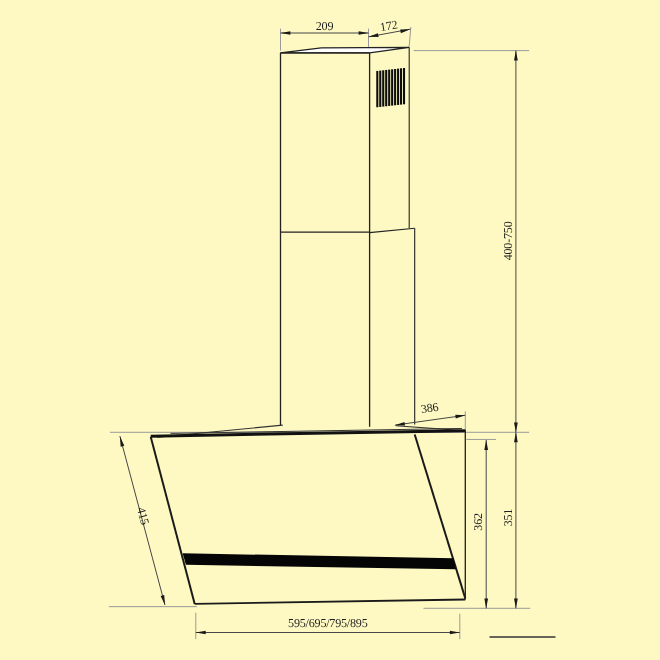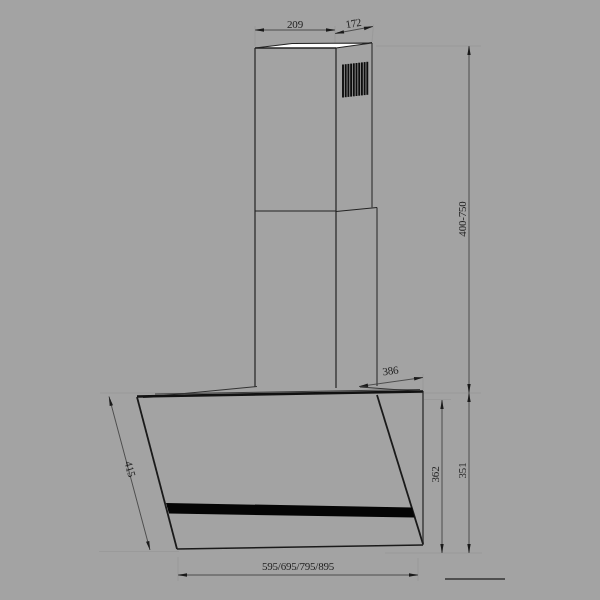--- a/index.html
+++ b/index.html
@@ -1,16 +1,16 @@
 <!DOCTYPE html>
 <html><head>
 <meta charset="utf-8">
 <style>
   html,body{margin:0;padding:0;background:#fff;}
-  .canvas{position:relative;width:600px;height:600px;background:#a3a3a3;overflow:hidden;
+  .canvas{position:relative;width:600px;height:600px;background:#fef9c3;overflow:hidden;
           font-family:"Liberation Serif", serif;}
   svg{position:absolute;top:0;left:0;}
   text{font-family:"Liberation Serif", serif;font-size:11px;fill:#1e1e1e;letter-spacing:-0.2px;}
 </style>
 </head>
 <body>
 
 <div class="canvas">
 <svg width="600" height="600" viewBox="0 0 600 600">
 

